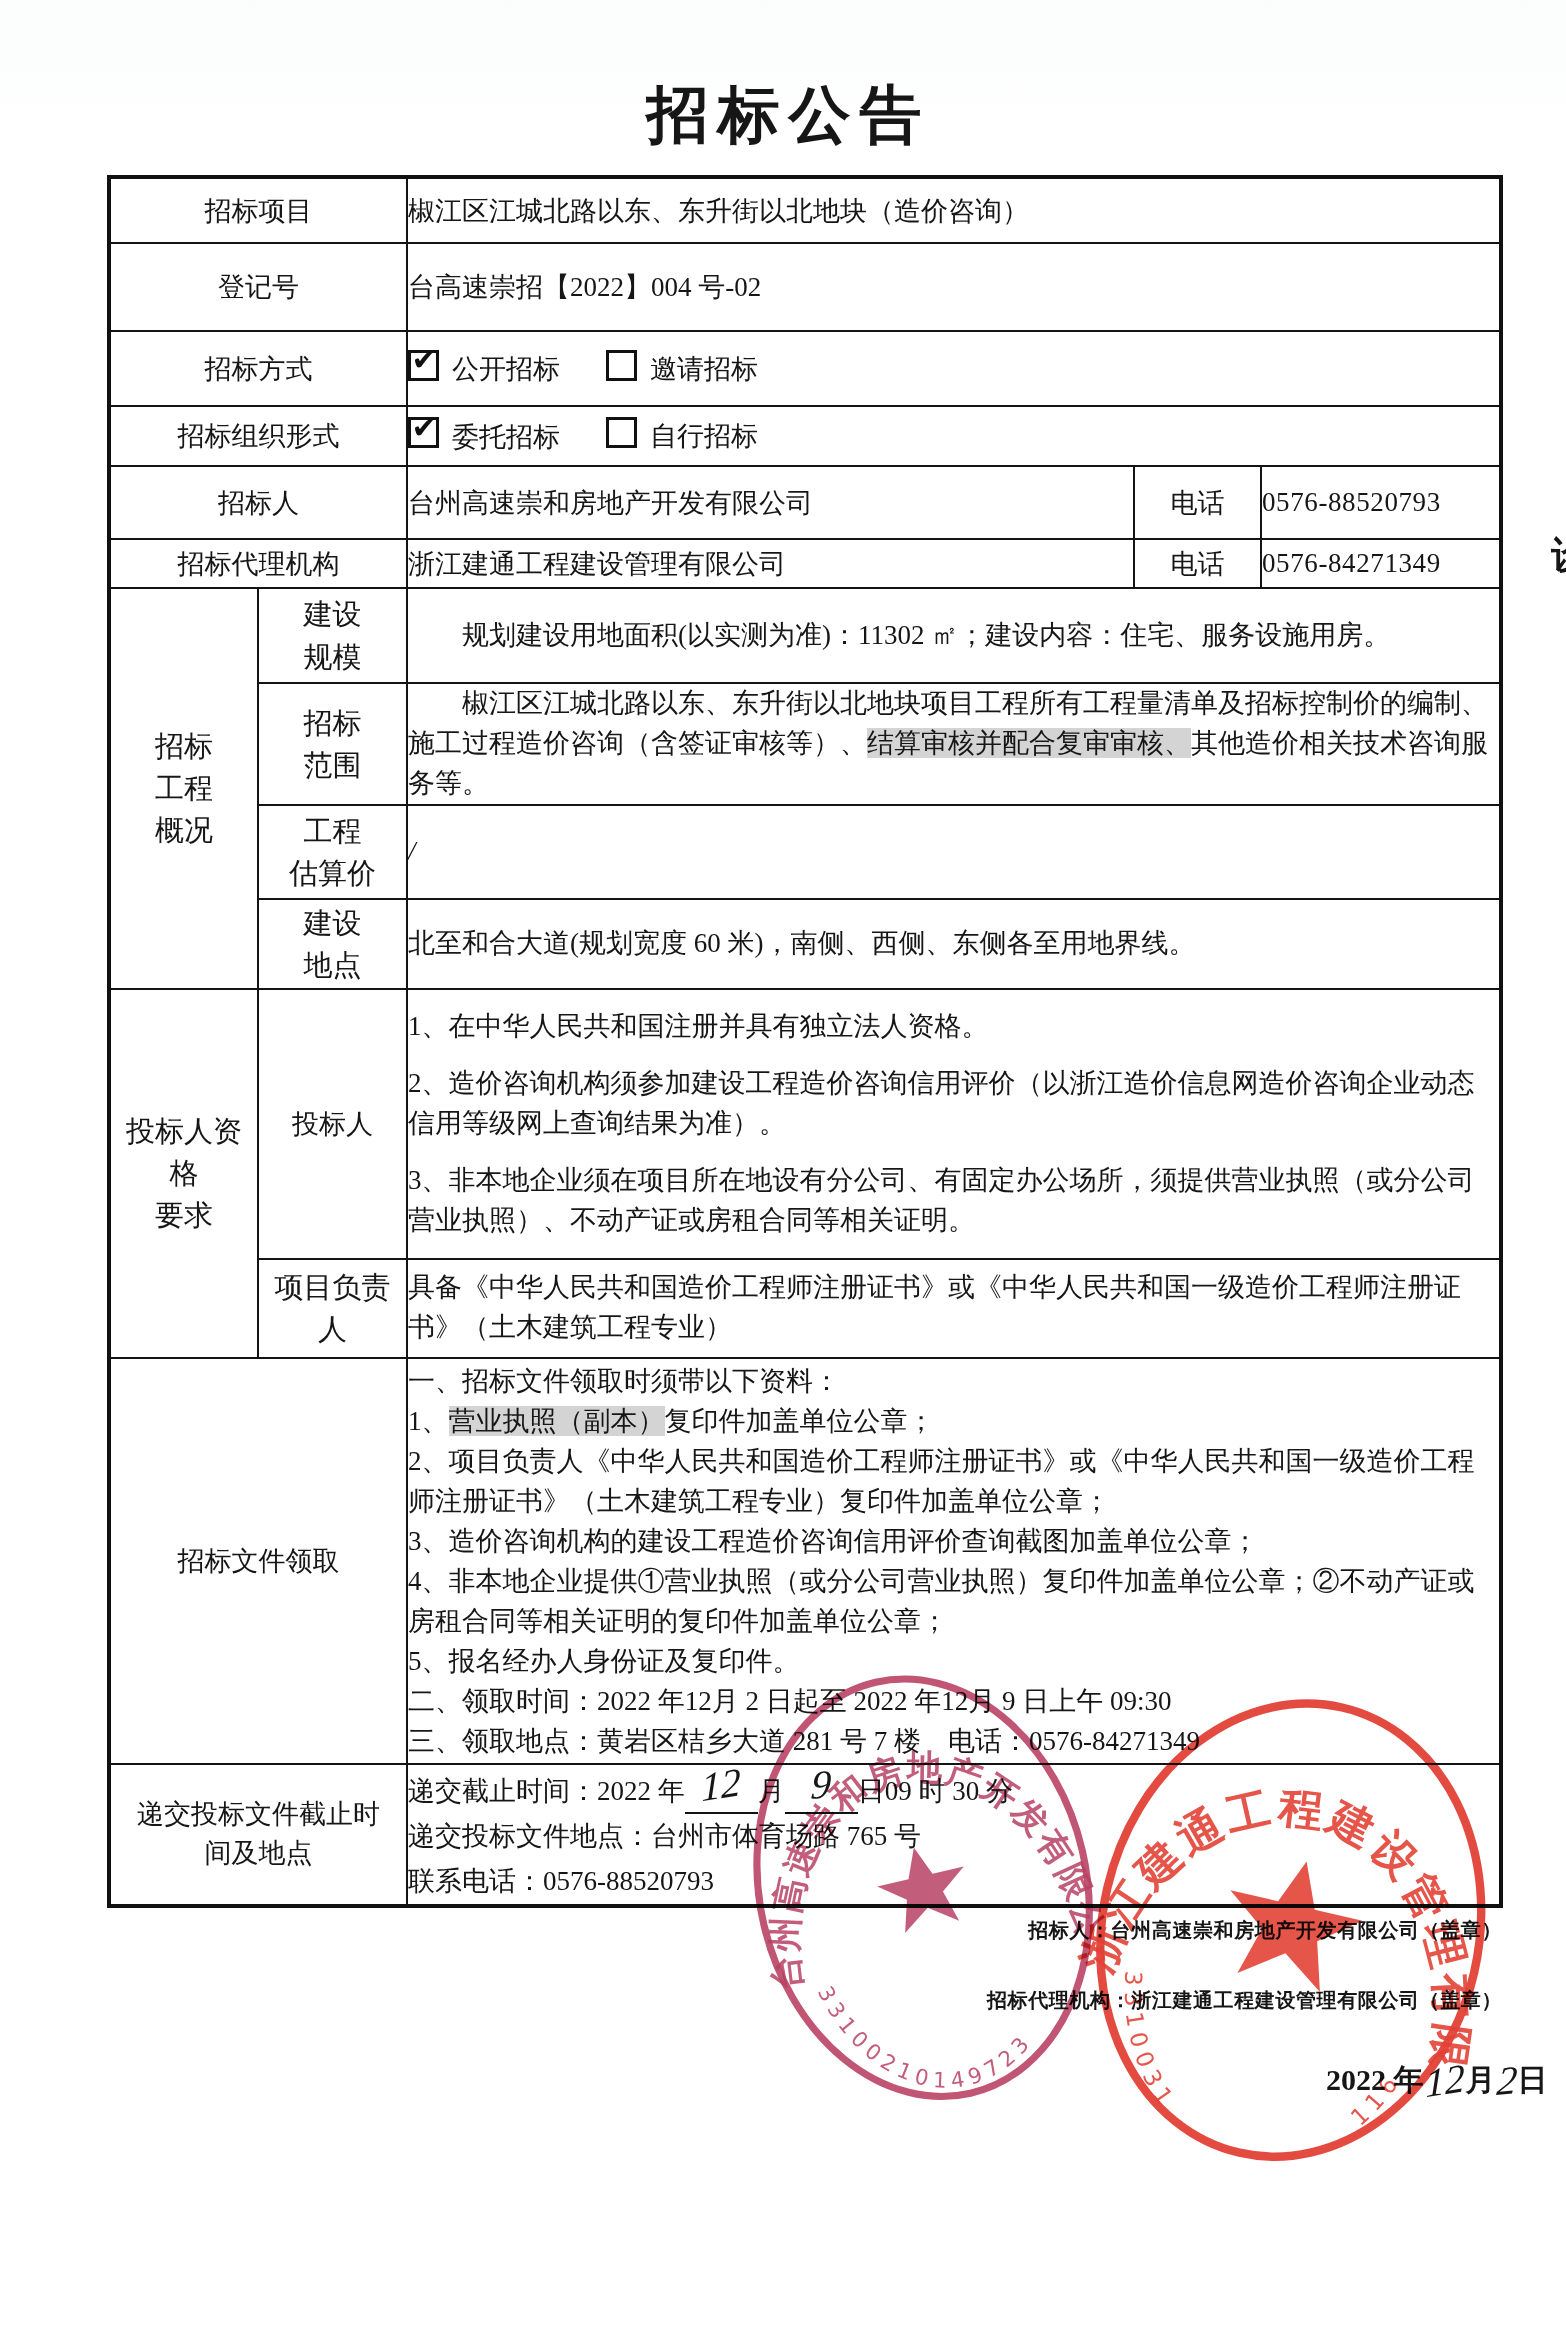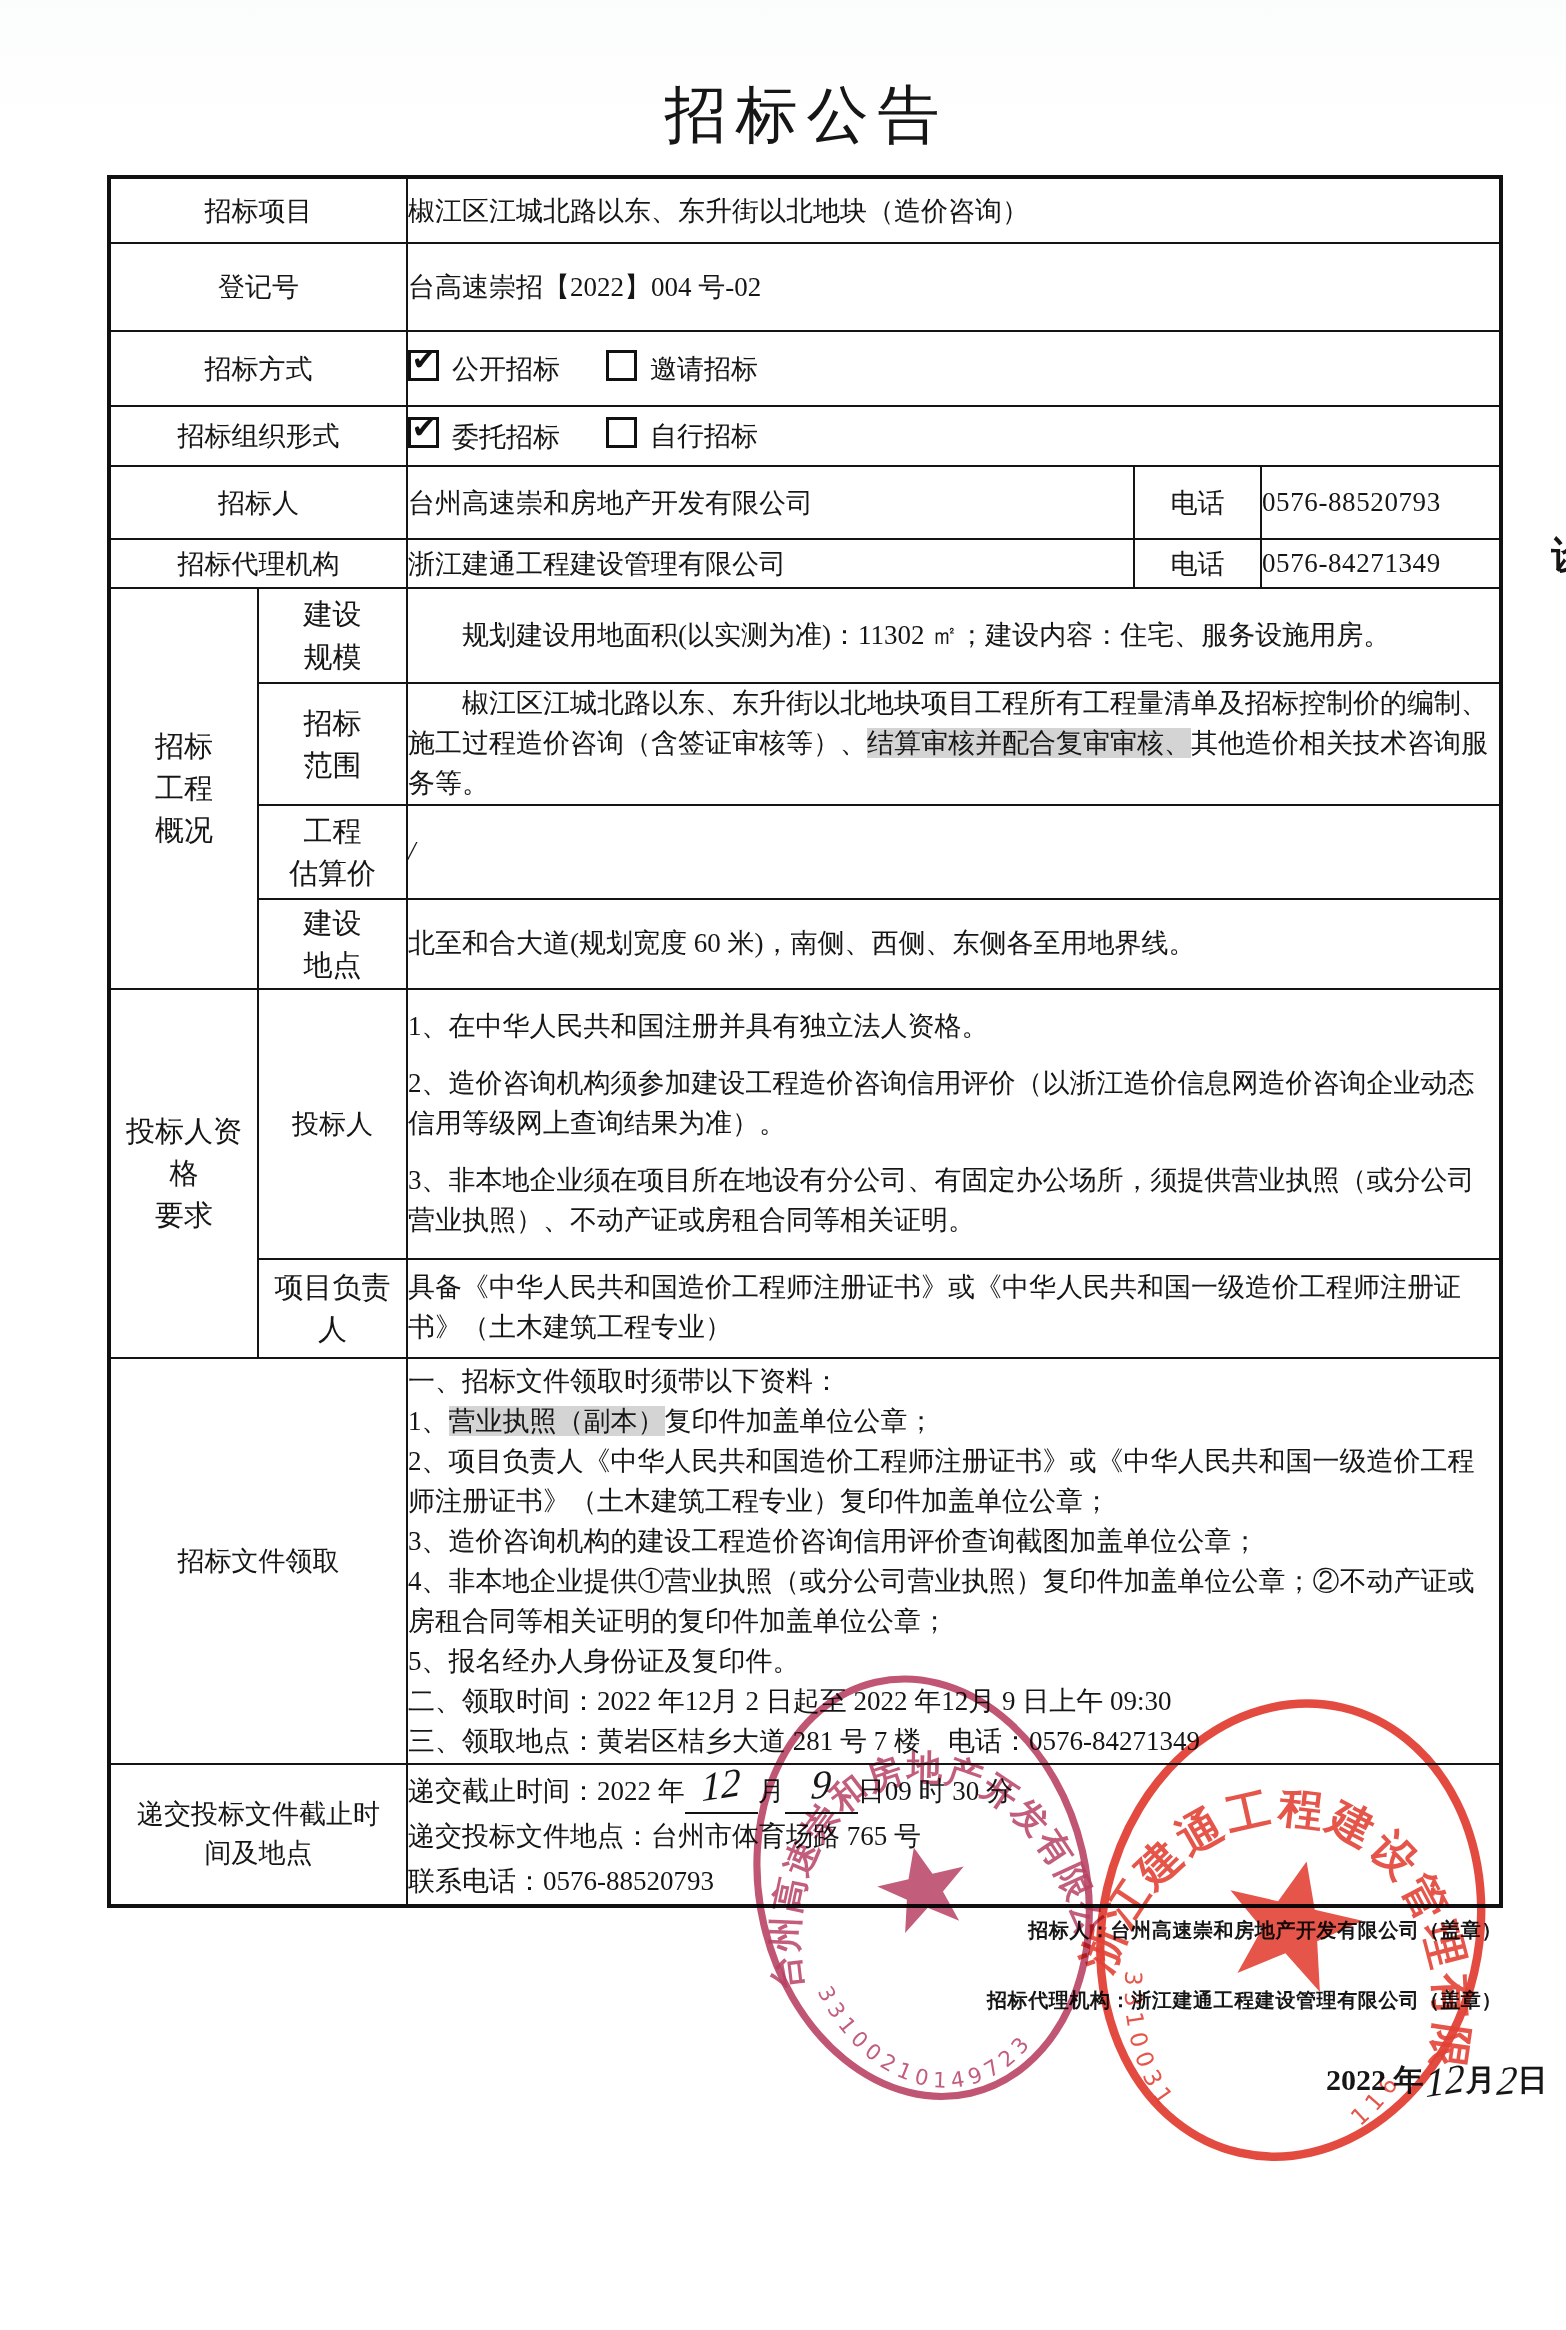--- a/index.html
+++ b/index.html
@@ -5,22 +5,22 @@
   html,body{margin:0;padding:0;}
   .page{
     position:relative;
     width:1567px;height:2330px;
     background:linear-gradient(180deg,#fbfcfc 0%,#ffffff 6%,#ffffff 100%);
     font-family:"Liberation Serif","DejaVu Serif",serif;
     color:#161616;
     overflow:hidden;
   }
   .doc-title{
-    position:absolute;left:110px;top:73px;width:1393px;
-    text-align:center;font-size:62px;font-weight:400;letter-spacing:9px;
+    position:absolute;left:92px;top:73px;width:1393px;
+    text-align:center;font-size:62px;font-weight:700;letter-spacing:9px;
   }
   table.doc-table{
     position:absolute;left:107px;top:175px;width:1393px;
     border-collapse:collapse;table-layout:fixed;
   }
   table.doc-table td{
     border:2.6px solid #141414;
     vertical-align:middle;
     font-size:27px;
     padding:0;

